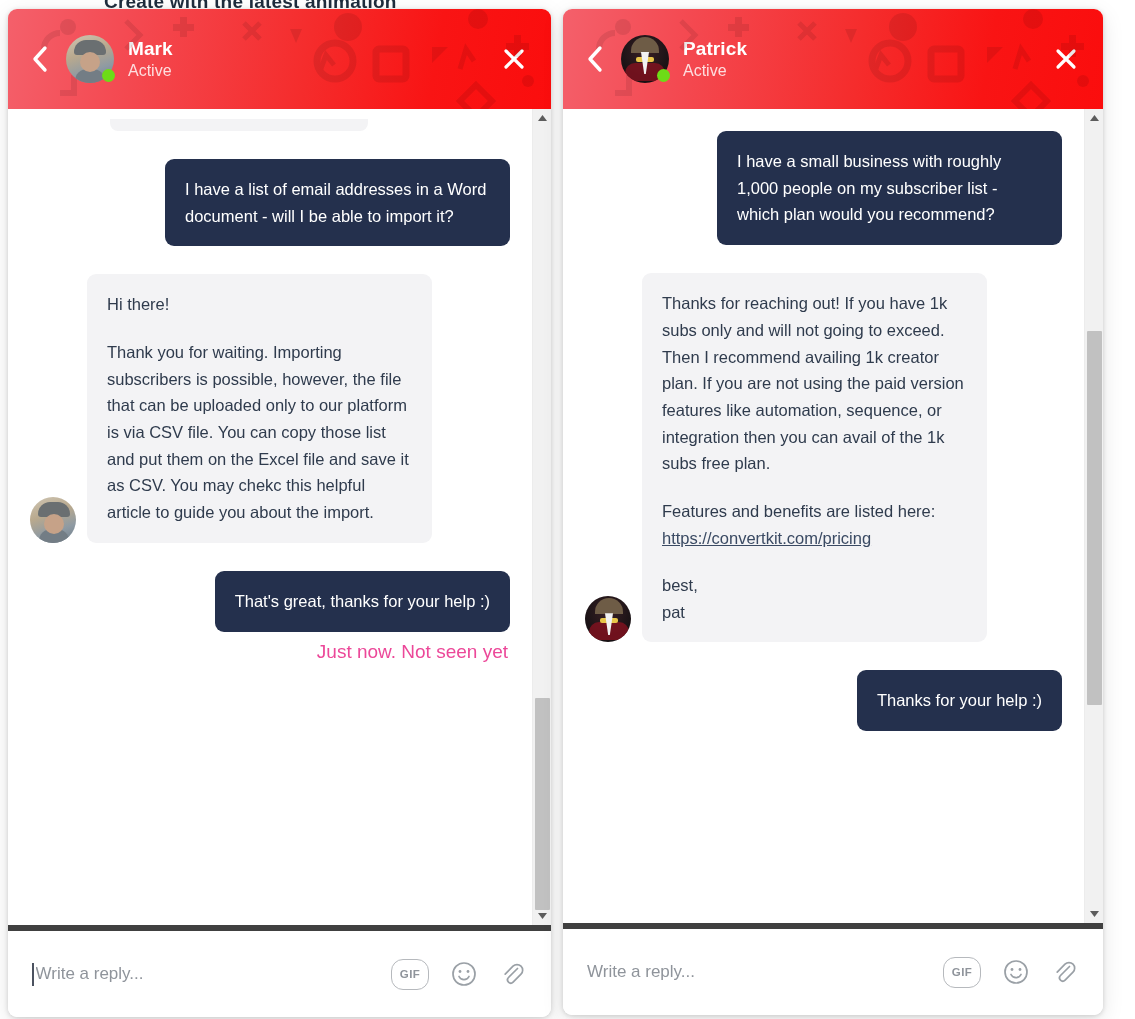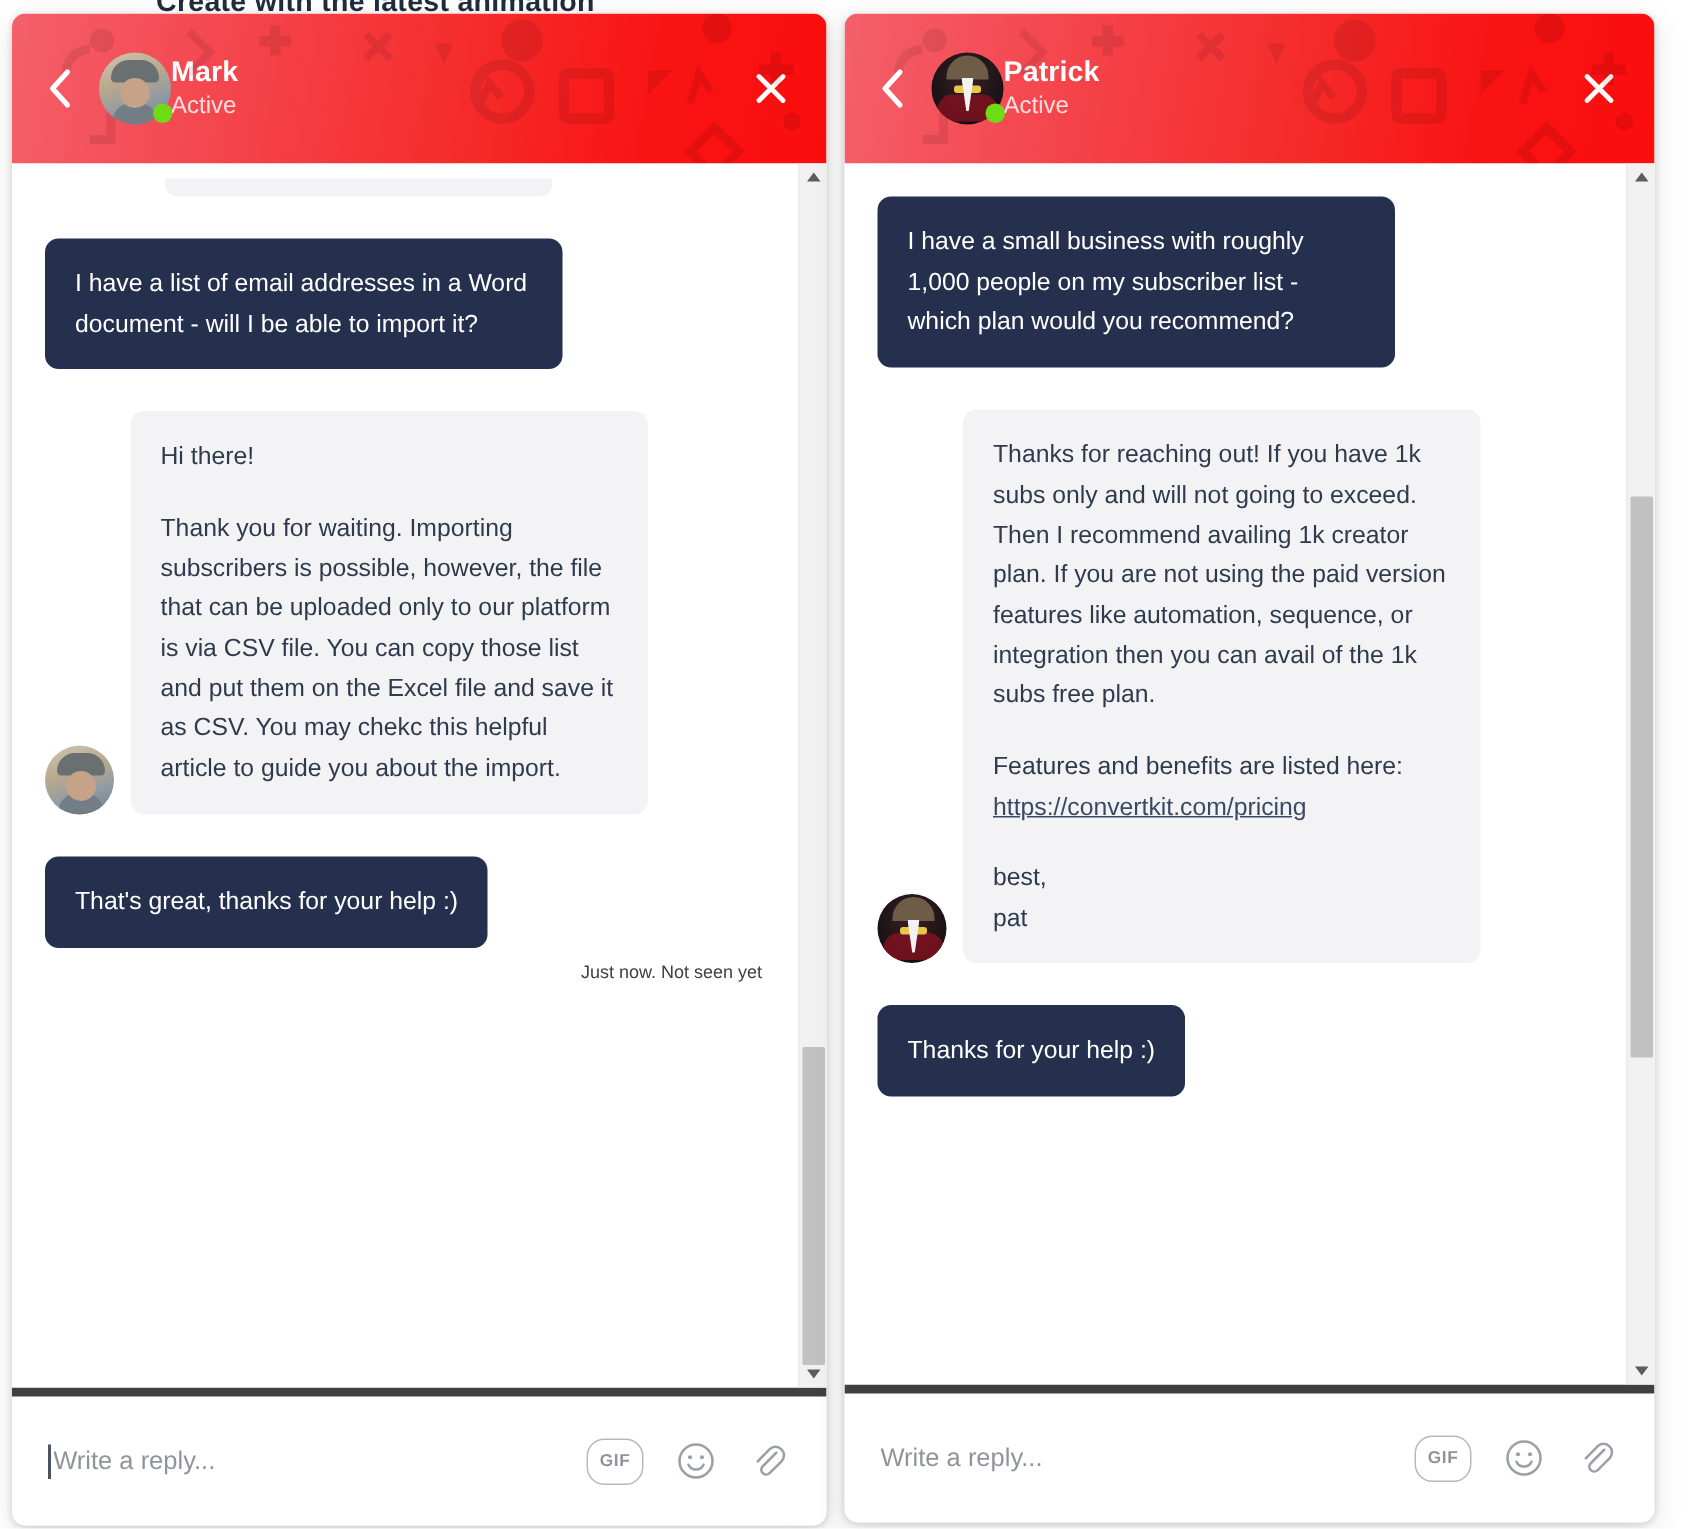--- a/index.html
+++ b/index.html
@@ -115,21 +115,21 @@
     position:absolute; left:15px; top:22px; width:18px; height:5px;
     background:#e8c64a; border-radius:2px;
   }
   .status-dot {
     position: absolute;
     right: -1px; bottom: 1px;
     width: 13px; height: 13px;
     border-radius: 50%;
     background: #6ddc17;
   }
-  .hdr-names { line-height: 1.12; }
+  .hdr-names { margin-left: 14px; line-height: 1.12; }
   .hdr-name {
     font-size: 19px; font-weight: 700; color: #ffffff; letter-spacing: .1px;
   }
   .hdr-status {
     font-size: 16px; color: rgba(255,255,255,.82); margin-top: 3px;
   }
   .hdr-spacer { flex: 1 1 auto; }
   .hdr-close { cursor: pointer; display:flex; align-items:center; justify-content:center; width:30px; height:30px; }
 
   
@@ -150,21 +150,21 @@
   
   .stub {
     width: 258px;
     height: 12px;
     margin: 0 0 0 80px;
     background: #f3f3f5;
     border-radius: 0 0 8px 8px;
   }
 
   .row { display: flex; margin-top: 28px; align-items: flex-end; }
-  .row.out { justify-content: flex-start; }
+  .row.out { justify-content: flex-end; }
   .row.in  { justify-content: flex-start; }
 
   .row-avatar {
     width: 46px; height: 46px; border-radius: 50%;
     flex: 0 0 46px; margin-right: 11px; overflow: hidden; position: relative;
   }
 
   .bubble {
     border-radius: 9px;
     padding: 17px 20px;
@@ -184,22 +184,22 @@
   .bubble p { margin: 0; }
   .bubble p + p { margin-top: 1.25em; }
   .bubble a {
     color: #3a4a63;
     text-decoration: underline;
     word-break: break-all;
   }
 
   .meta {
     text-align: right;
-    font-size: 12px;
-    color: #404040;
+    font-size: 19px;
+    color: #ec4899;
     margin-top: 9px;
     padding-right: 2px;
   }
 
   
   .sbar {
     position: relative;
     flex: 0 0 19px;
     width: 19px;
     background: #f1f1f1;

